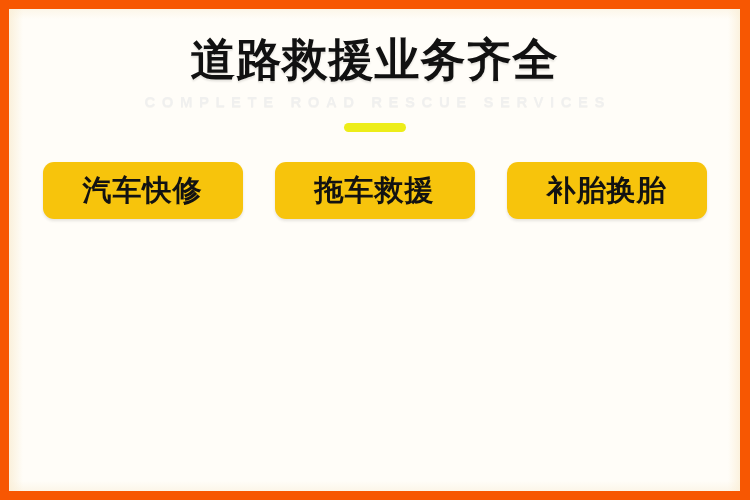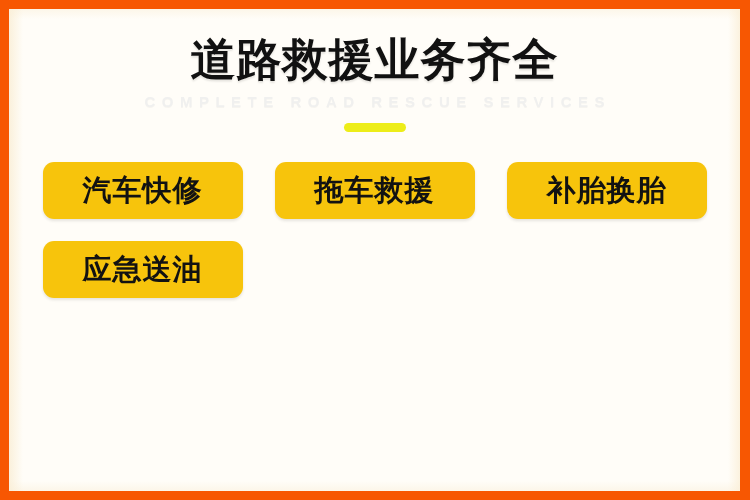--- a/index.html
+++ b/index.html
@@ -134,19 +134,16 @@
     <div class="services-grid">
       <div class="service-btn">
         <span class="service-label">汽车快修</span>
       </div>
       <div class="service-btn">
         <span class="service-label">拖车救援</span>
       </div>
       <div class="service-btn">
         <span class="service-label">补胎换胎</span>
       </div>
-      <div class="service-btn">
-        <span class="service-label">应急送油</span>
-      </div>
     </div>
 
   </div>
 </div>
 
 </body></html>

